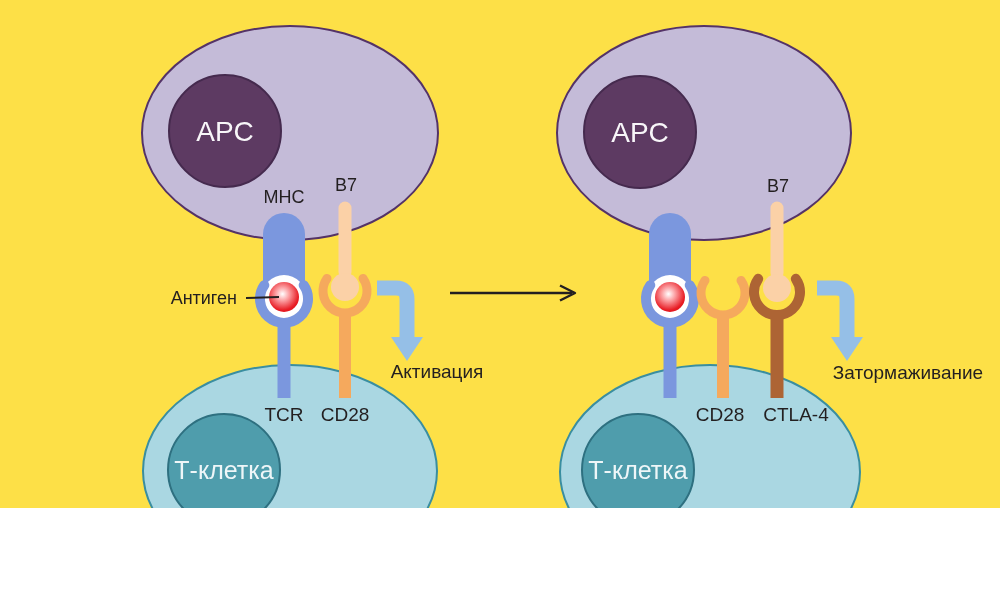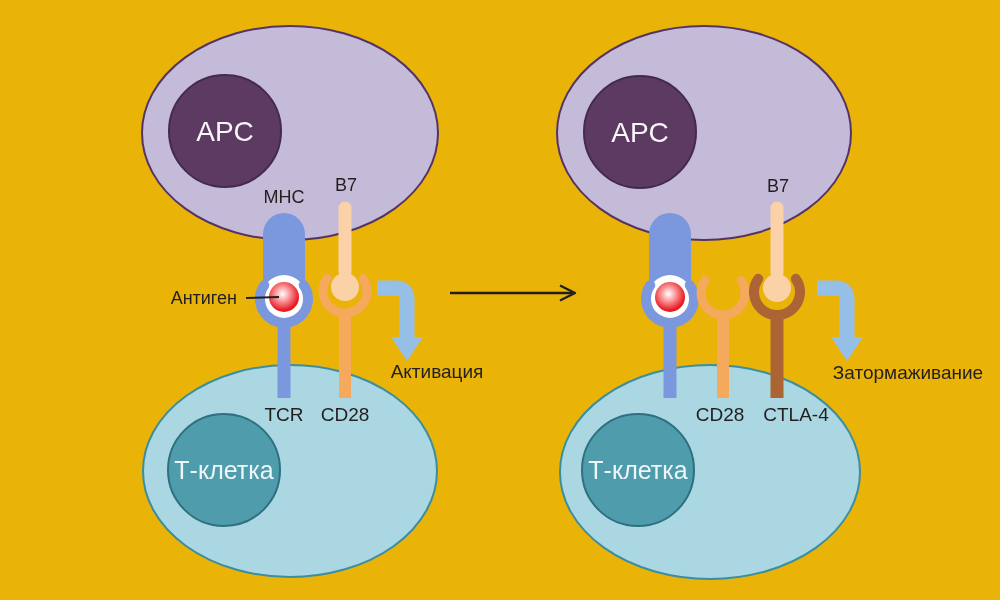--- a/index.html
+++ b/index.html
@@ -1,19 +1,19 @@
 <!DOCTYPE html>
 <html><head>
 <meta charset="utf-8">
 <style>
   html, body { margin: 0; padding: 0; background: #ffffff; }
   .canvas {
     position: relative;
-    width: 1000px; height: 600px;
-    background: #eab308;
+    width: 1000px; height: 508px;
+    background: #fde047;
     font-family: "Liberation Sans", sans-serif;
     overflow: hidden;
     text-align: right;
   }
   svg text {
     font-family: "Liberation Sans", sans-serif;
   }
   .cell-name-lg { font-size: 28px; fill: #f8f6f9; }
   .cell-name    { font-size: 25px; fill: #eef6f8; }
   .lbl          { font-size: 18px; fill: #231f20; }

